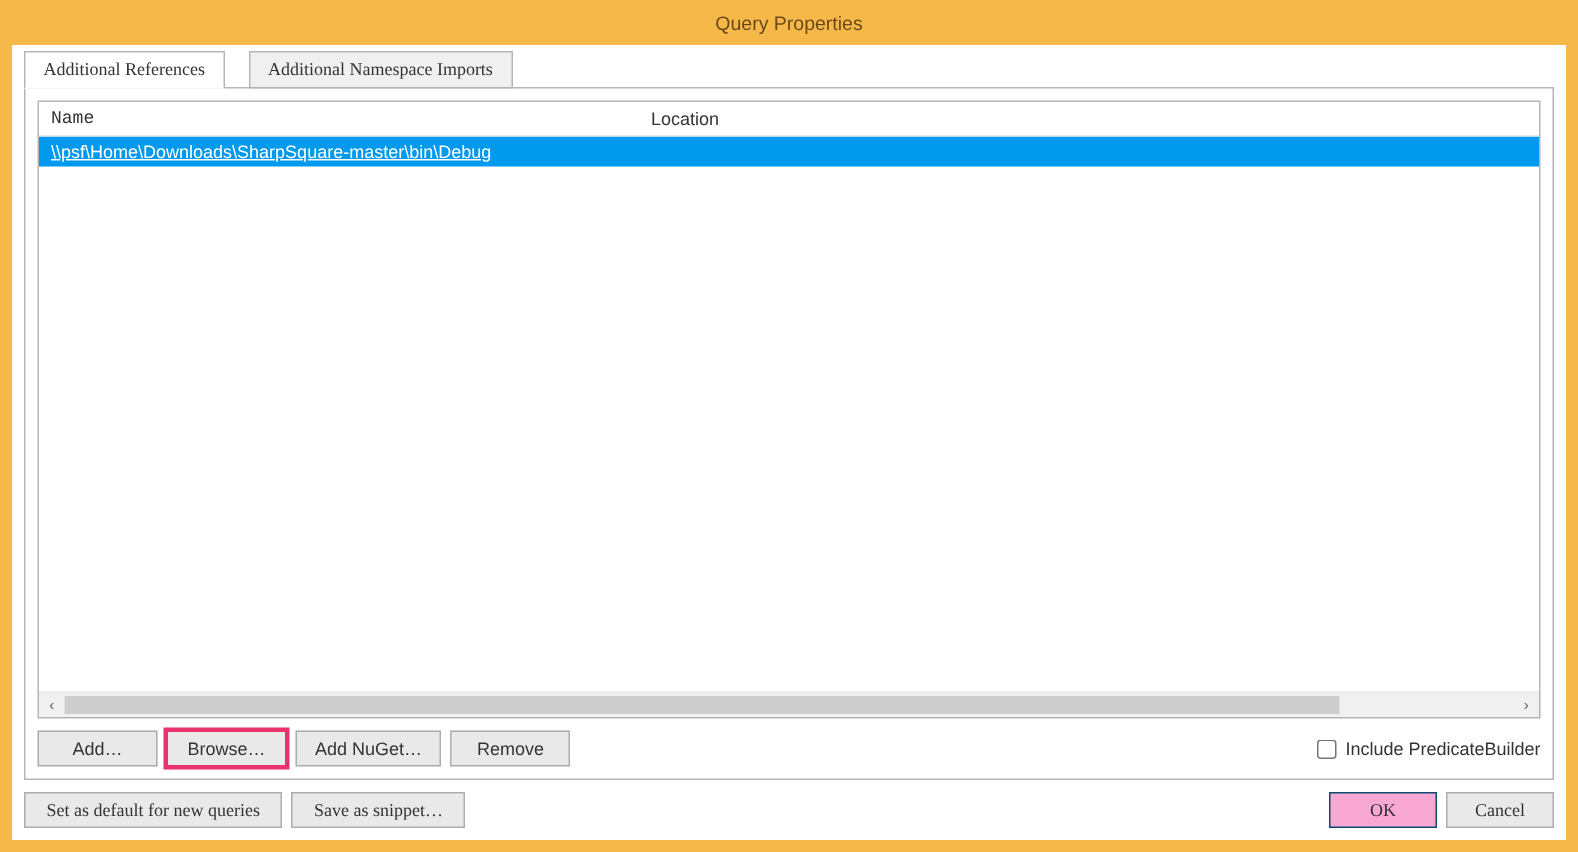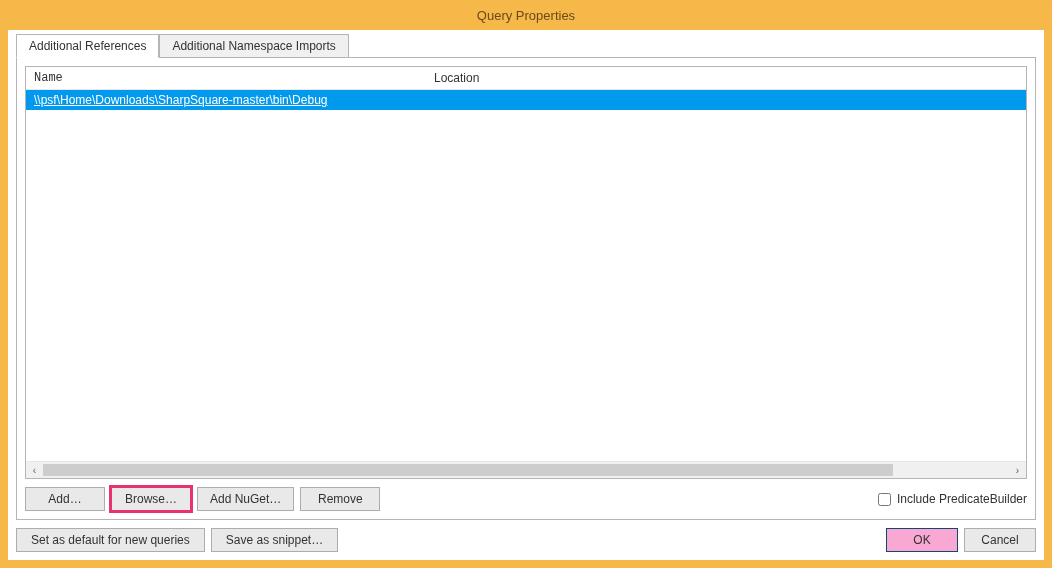--- a/index.html
+++ b/index.html
@@ -34,25 +34,26 @@
     .tabs {
       display: flex;
       padding-left: 8px;
       position: relative;
       z-index: 2;
     }
     .tab {
       padding: 4px 12px;
       border: 1px solid #b5b5b5;
       background: #f0f0f0;
-      margin-right: 0;
+      margin-right: 16px;
       cursor: default;
       position: relative;
       font-size: 12px;
       color: #333;
+      font-family: Liberation Serif, serif;
     }
     .tab.active {
       background: #ffffff;
       border-bottom: 1px solid #ffffff;
       z-index: 3;
     }
     .tab-content {
       border: 1px solid #b5b5b5;
       margin: -1px 8px 0 8px;
       flex: 1;
@@ -170,20 +171,21 @@
     }
     .checkbox-wrap input[type="checkbox"] {
       width: 13px;
       height: 13px;
     }
     .bottom-row {
       display: flex;
       align-items: flex-end;
       gap: 6px;
       padding: 8px 8px 0 8px;
+      font-family: Liberation Serif, serif;
     }
     .bottom-row .btn {
       min-width: auto;
       padding: 2px 14px;
     }
   </style>
 </head>
 <body>
 
 <div class="titlebar">

